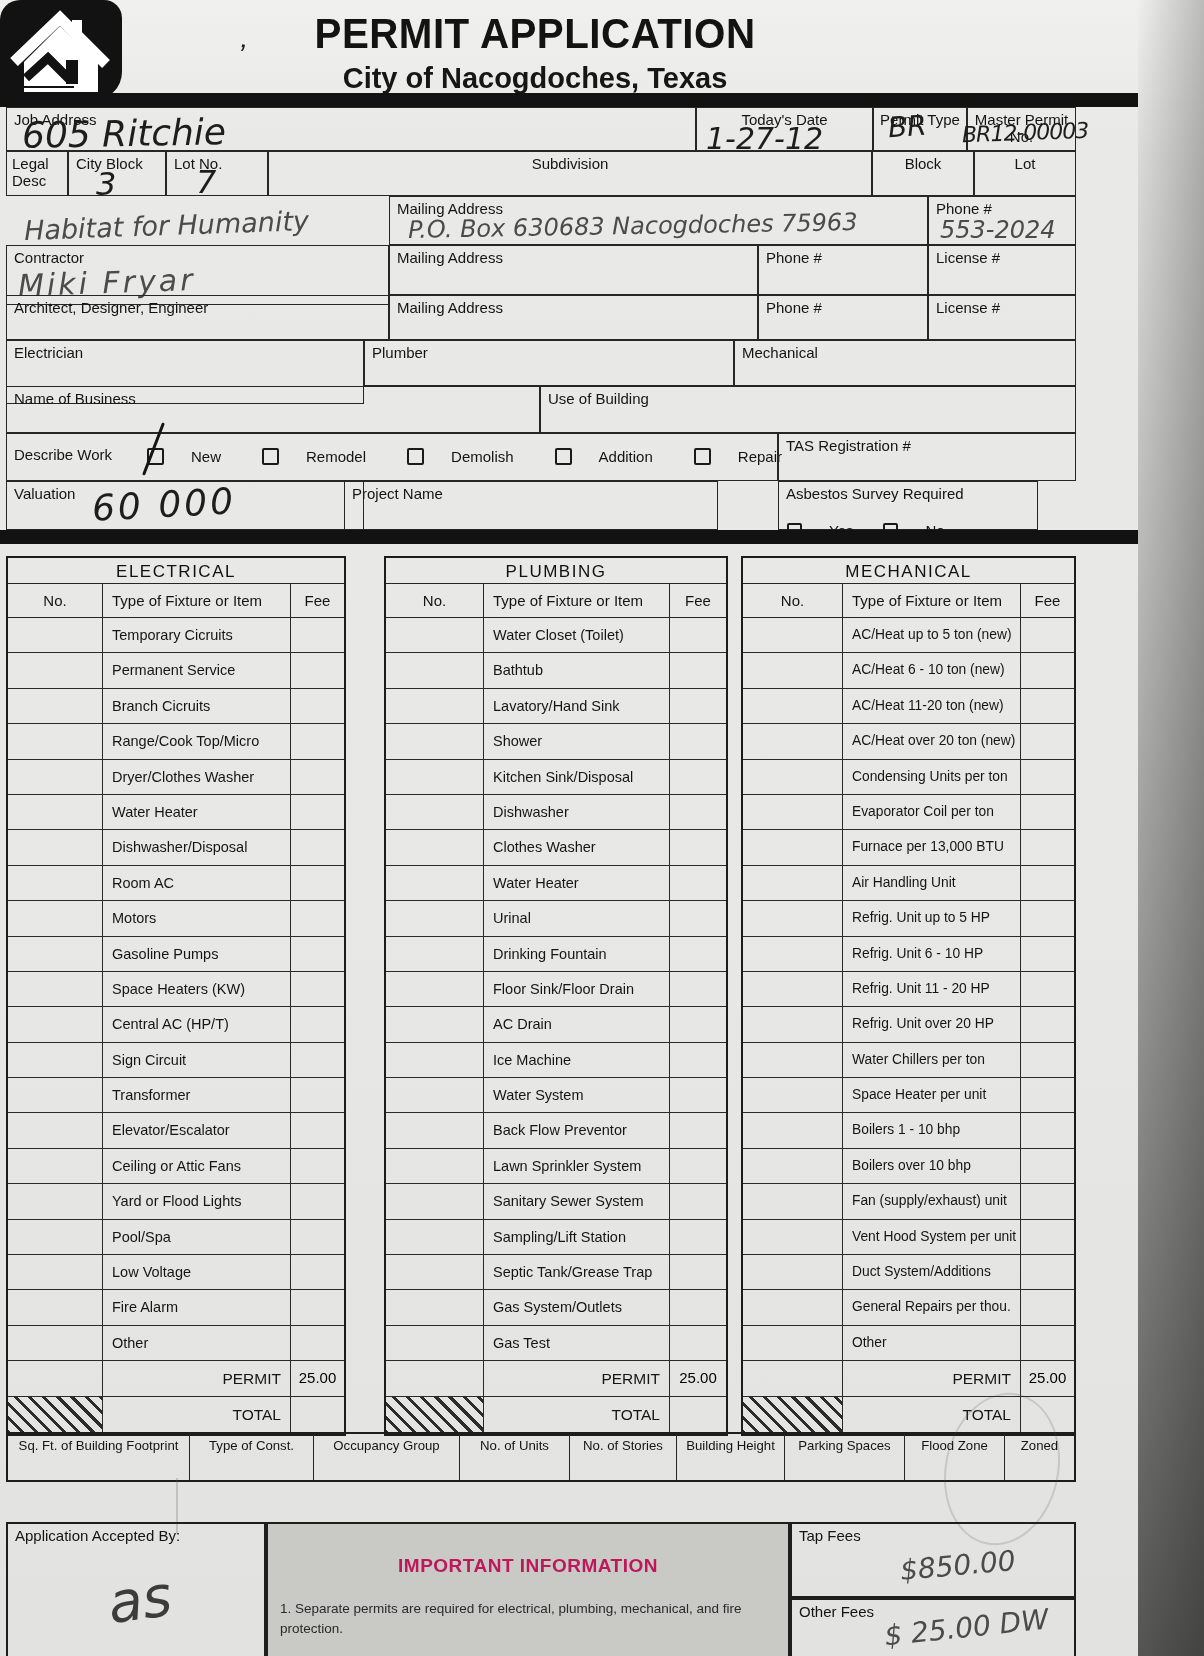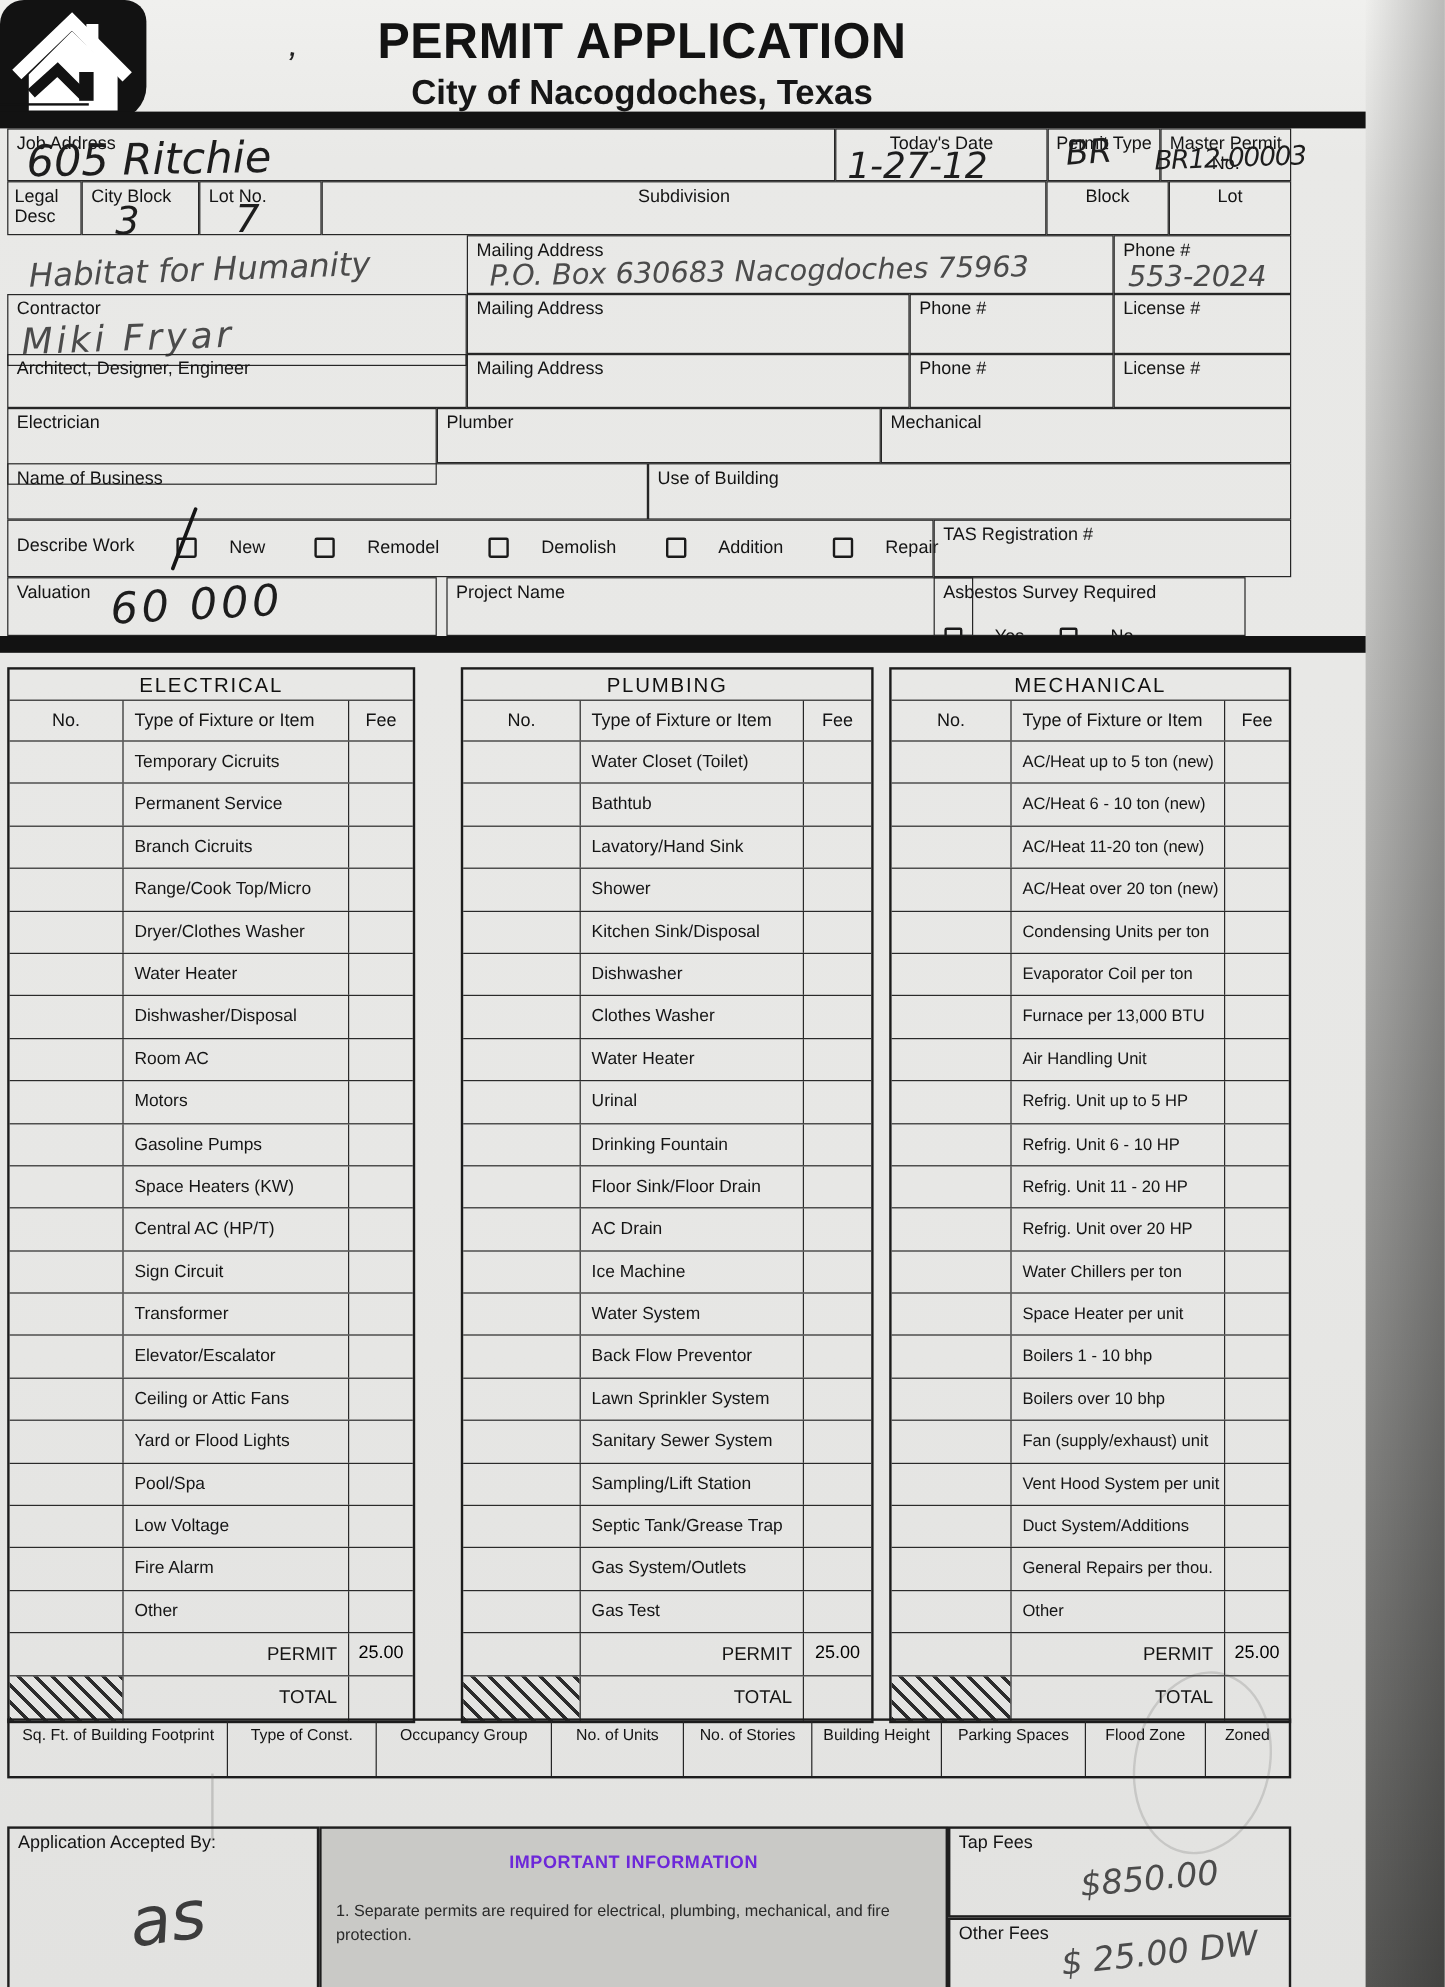--- a/index.html
+++ b/index.html
@@ -67,22 +67,22 @@
   .footrow>div:nth-of-type(3){width:146px;}
   .footrow>div:nth-of-type(4){width:110px;}
   .footrow>div:nth-of-type(5){width:107px;}
   .footrow>div:nth-of-type(6){width:108px;}
   .footrow>div:nth-of-type(7){width:120px;}
   .footrow>div:nth-of-type(8){width:100px;}
 
   
   .box{position:absolute;box-sizing:border-box;border:2px solid #1e1e1e;}
   .graybox{background:#c9c9c6;}
-  .info-title{font-size:15px;font-weight:700;letter-spacing:.5px;color:#6d28d9;
-              text-align:center;padding-top:20px;}
+  .info-title{font-size:19px;font-weight:700;letter-spacing:.5px;color:#be185d;
+              text-align:center;padding-top:31px;}
   .info-line{font-size:13.5px;color:#2a2a2a;padding:22px 12px 0 12px;line-height:1.5;}
 
   
   .pen-mark{position:absolute;font-size:30px;color:#222;transform:rotate(12deg);}
   .pen-scribble{position:absolute;border:2px solid rgba(70,70,70,.18);border-radius:50%;
                 transform:rotate(12deg);}
   .fold-mark{position:absolute;width:2px;background:rgba(90,90,90,.25);}
 </style>
 </head>
 <body>
@@ -232,21 +232,21 @@
   </div>
   <div class="check-slash" style="left:152px;top:421px;height:56px;transform:rotate(21deg);"></div>
   <div class="cell" style="left:778px;top:433px;width:298px;height:48px;">
     <span class="lbl">TAS Registration #</span>
   </div>
 
   <div class="cell" style="left:6px;top:481px;width:358px;height:49px;">
     <span class="lbl">Valuation</span>
   </div>
   <span class="hw" style="left:92px;top:487px;font-size:36px;letter-spacing:3px;transform:rotate(-3deg);">60 000</span>
-  <div class="cell" style="left:372px;top:481px;width:439px;height:49px;">
+  <div class="cell" style="left:344px;top:481px;width:374px;height:49px;">
     <span class="lbl">Project Name</span>
   </div>
   <div class="cell" style="left:778px;top:481px;width:260px;height:49px;">
     <span class="lbl">Asbestos Survey Required</span>
     <div style="position:absolute;left:8px;top:40px;display:flex;gap:30px;">
       <span class="cbopt">
           <span class="cb" style="width:11px;height:11px;"></span>
           <span class="cbl">Yes</span>
         </span>
       <span class="cbopt">

